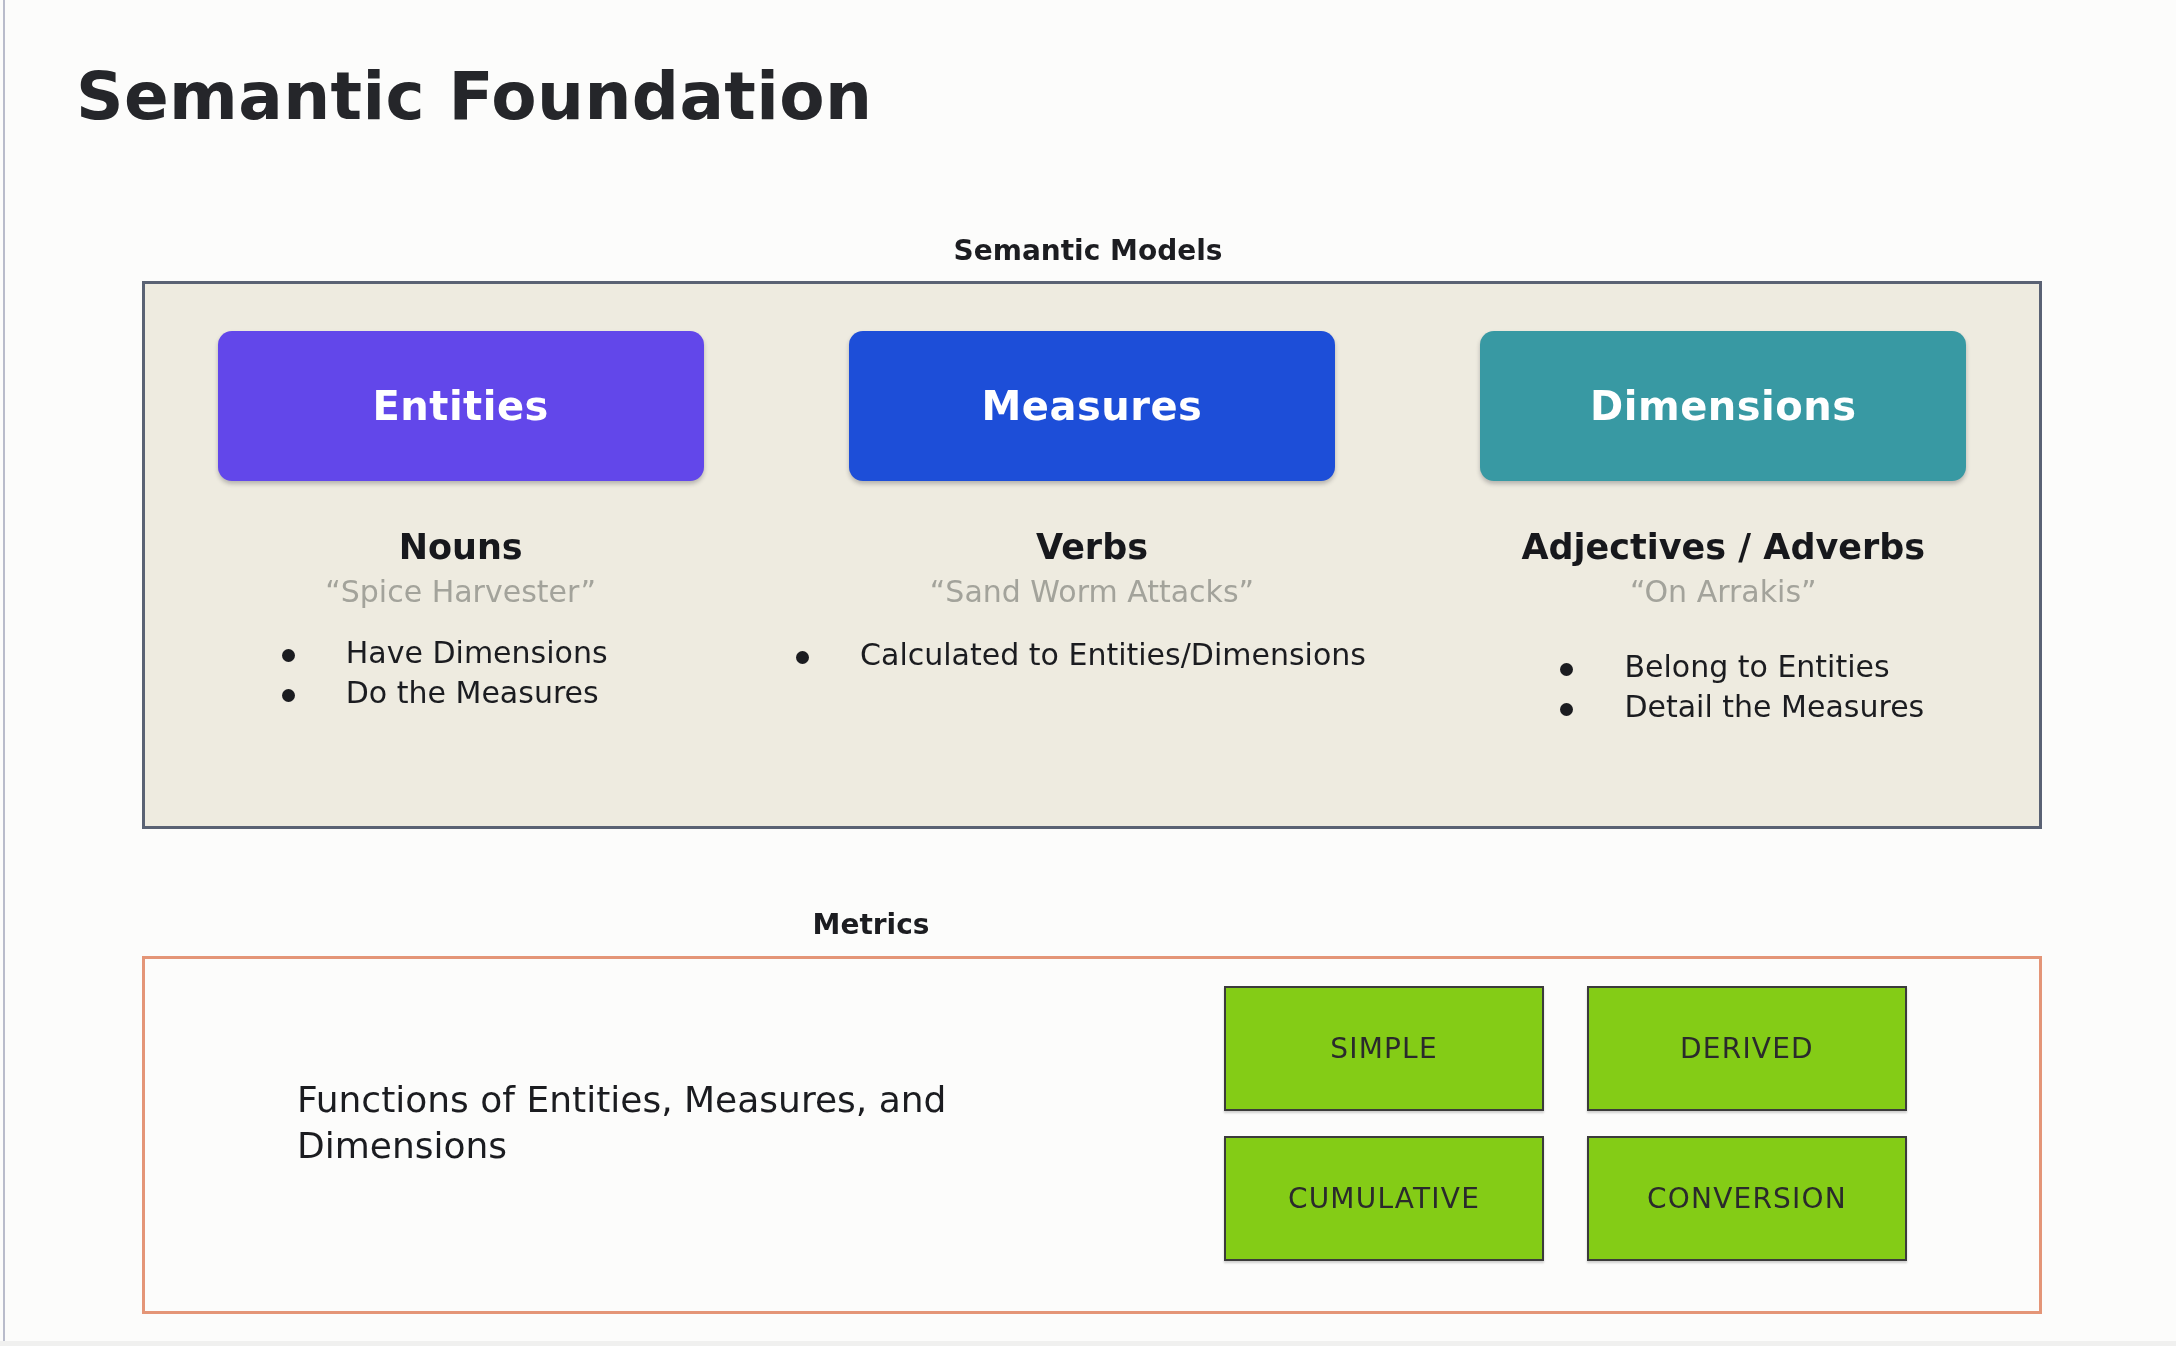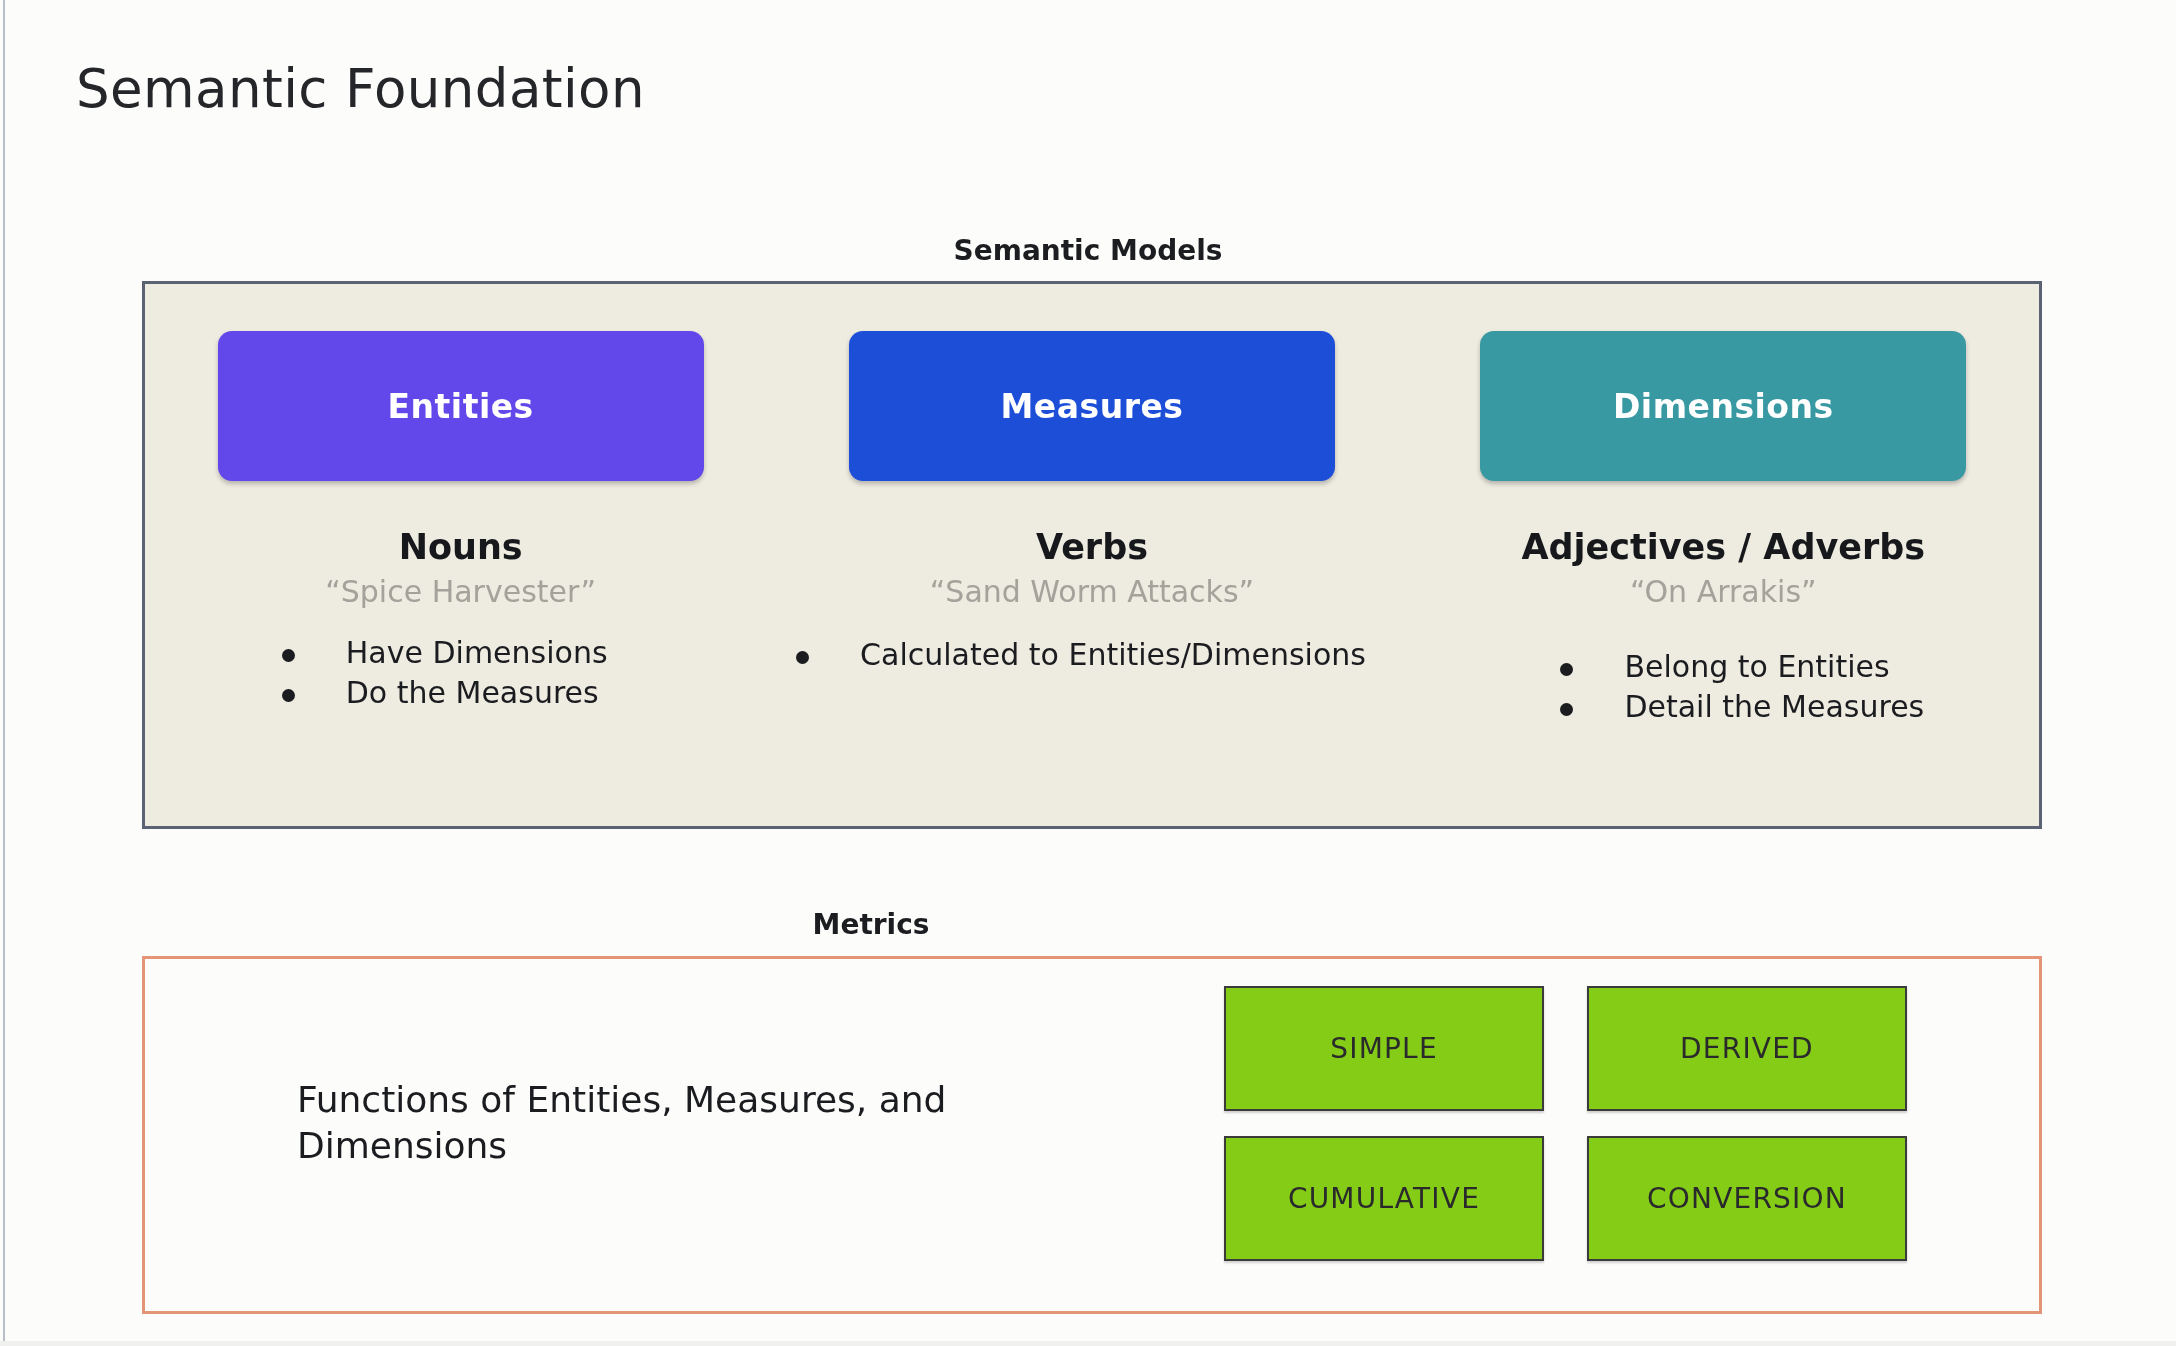--- a/index.html
+++ b/index.html
@@ -33,22 +33,22 @@
     width: 2176px;
     height: 5px;
     background: #f0f0ef;
   }
 
   
   #page-title {
     position: absolute;
     left: 76px;
     top: 58px;
-    font-size: 53px;
-    font-weight: 400;
+    font-size: 66px;
+    font-weight: 700;
     color: #25262a;
     letter-spacing: 0.4px;
     white-space: nowrap;
   }
 
   
   .section-caption {
     position: absolute;
     font-size: 28px;
     font-weight: 700;
@@ -96,21 +96,21 @@
   }
   .sm-chip {
     margin-top: 47px;
     width: 486px;
     height: 150px;
     border-radius: 14px;
     display: flex;
     align-items: center;
     justify-content: center;
     color: #ffffff;
-    font-size: 33px;
+    font-size: 40px;
     font-weight: 700;
     letter-spacing: 0.5px;
     box-shadow: 0 3px 4px rgba(40,40,50,0.28);
     box-sizing: border-box;
   }
   .sm-partofspeech {
     margin-top: 48px;
     font-size: 35px;
     font-weight: 700;
     color: #17181c;

